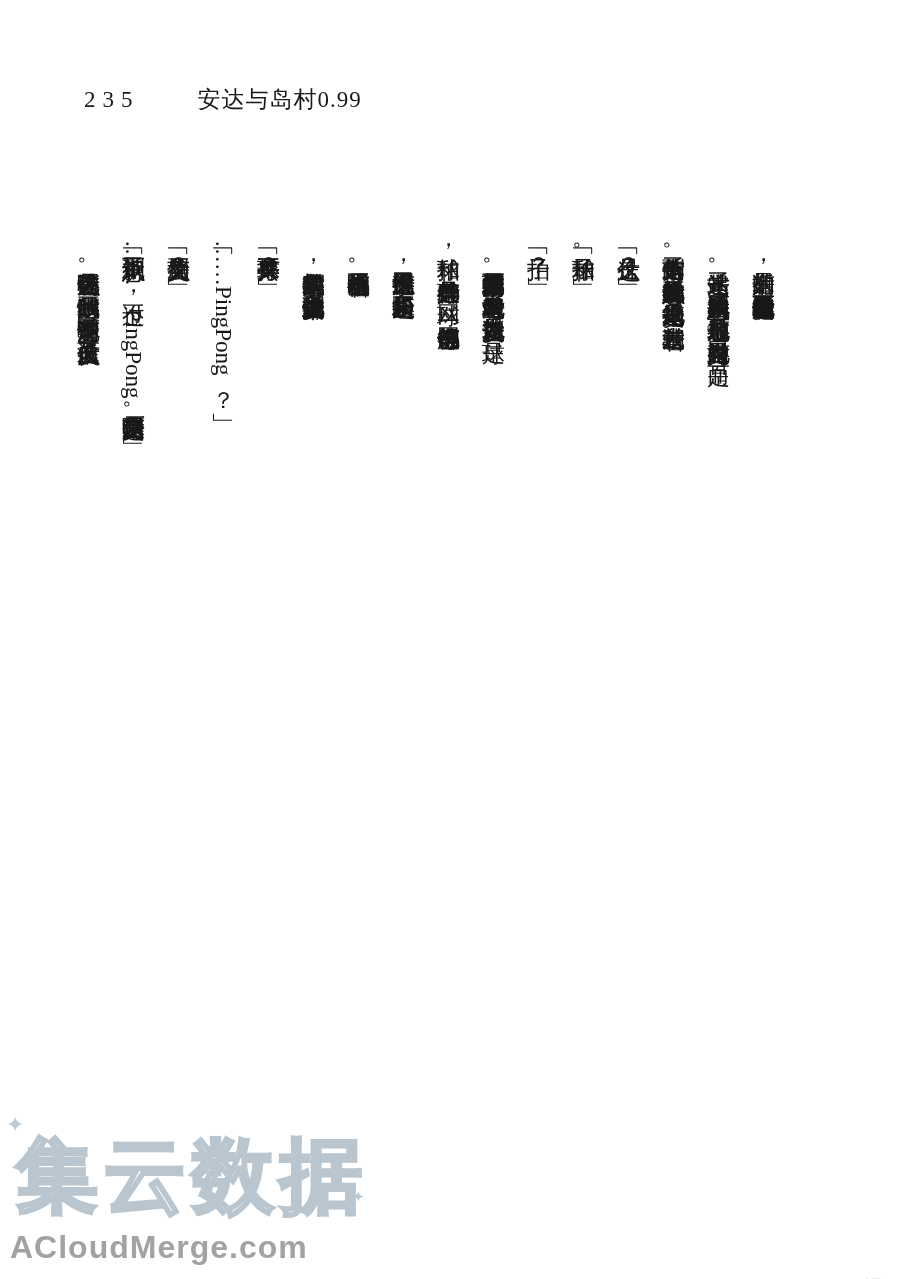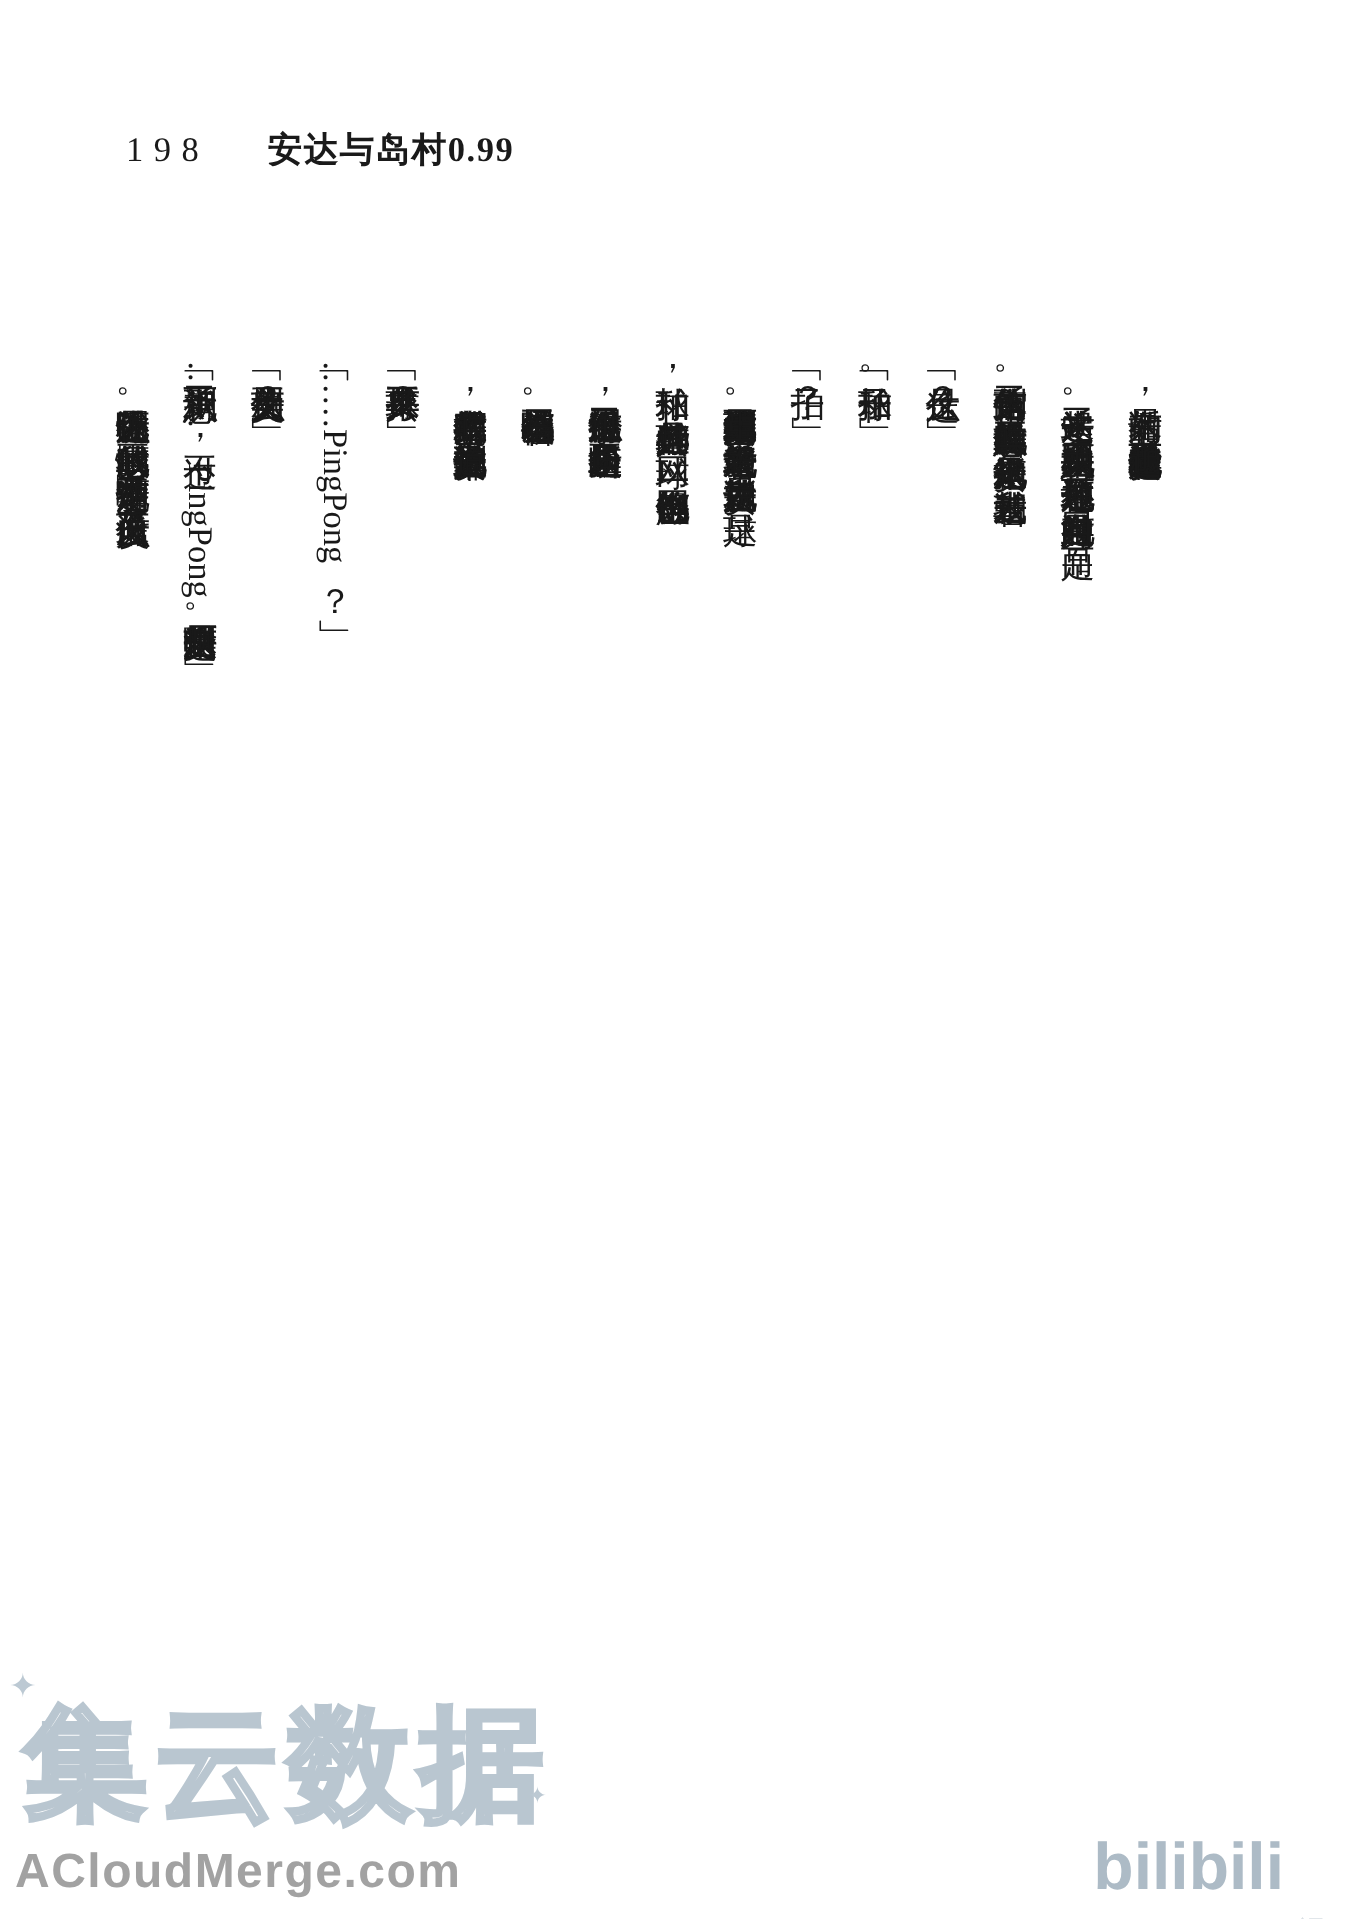--- a/index.html
+++ b/index.html
@@ -15,22 +15,22 @@
   .header{
     position:absolute; top:84px; left:84px;
     display:flex; align-items:baseline;
     font-size:23px;
   }
   .page-number{
     letter-spacing:7px;
     font-weight:normal;
   }
   .book-title{
-    margin-left:39px;
-    font-weight:bold;
+    margin-left:58px;
+    font-weight:normal;
     letter-spacing:1px;
   }
   
   #text-block{
     position:absolute;
     top:240px; left:64px;
     width:722px; height:940px;
     writing-mode:vertical-rl;
     -webkit-writing-mode:vertical-rl;
     text-orientation:mixed;
@@ -100,21 +100,21 @@
     color:#b3c0ca;
     letter-spacing:2px;
   }
 </style>
 </head>
 <body>
 
 <div class="page">
 
   <div class="header">
-    <span class="page-number">198</span>
+    <span class="page-number">235</span>
     <span class="book-title">安达与岛村0.99</span>
   </div>
 
   <div id="text-block">
       <div class="line para">如果有的话，可能我和安达也就不会像这样在这里相遇了。</div>
       <div class="line para">安达站了起来。我原本以为她想要回去了，可是包却还放在原地。并且她没有走向门口，而是</div>
       <div class="line cont">走到了体育馆的角落。正疑惑着她在干什么的时候，只见安达抱起一个纸箱，朝着我走过来。</div>
       <div class="line dialog">「这是什么？」</div>
       <div class="line dialog">「拍子和球。」</div>
       <div class="line dialog">「拍子？」</div>
@@ -130,17 +130,16 @@
       <div class="line para">还以为是什么俗称呢。我正感慨的时候，安达却说了声「不清楚啊」，反而又没什么自信了。</div>
     </div>
 
   <span class="sparkle s1">✦</span>
   <div class="brand-watermark">集云数据</div>
   <span class="sparkle s2">✦</span>
 
   <div class="site-watermark">ACloudMerge.com</div>
 
   <div class="publisher">
-    <span class="bilibili-word">bilibili</span>
     <span class="manga-label">漫画</span>
   </div>
 
 </div>
 
 </body></html>

